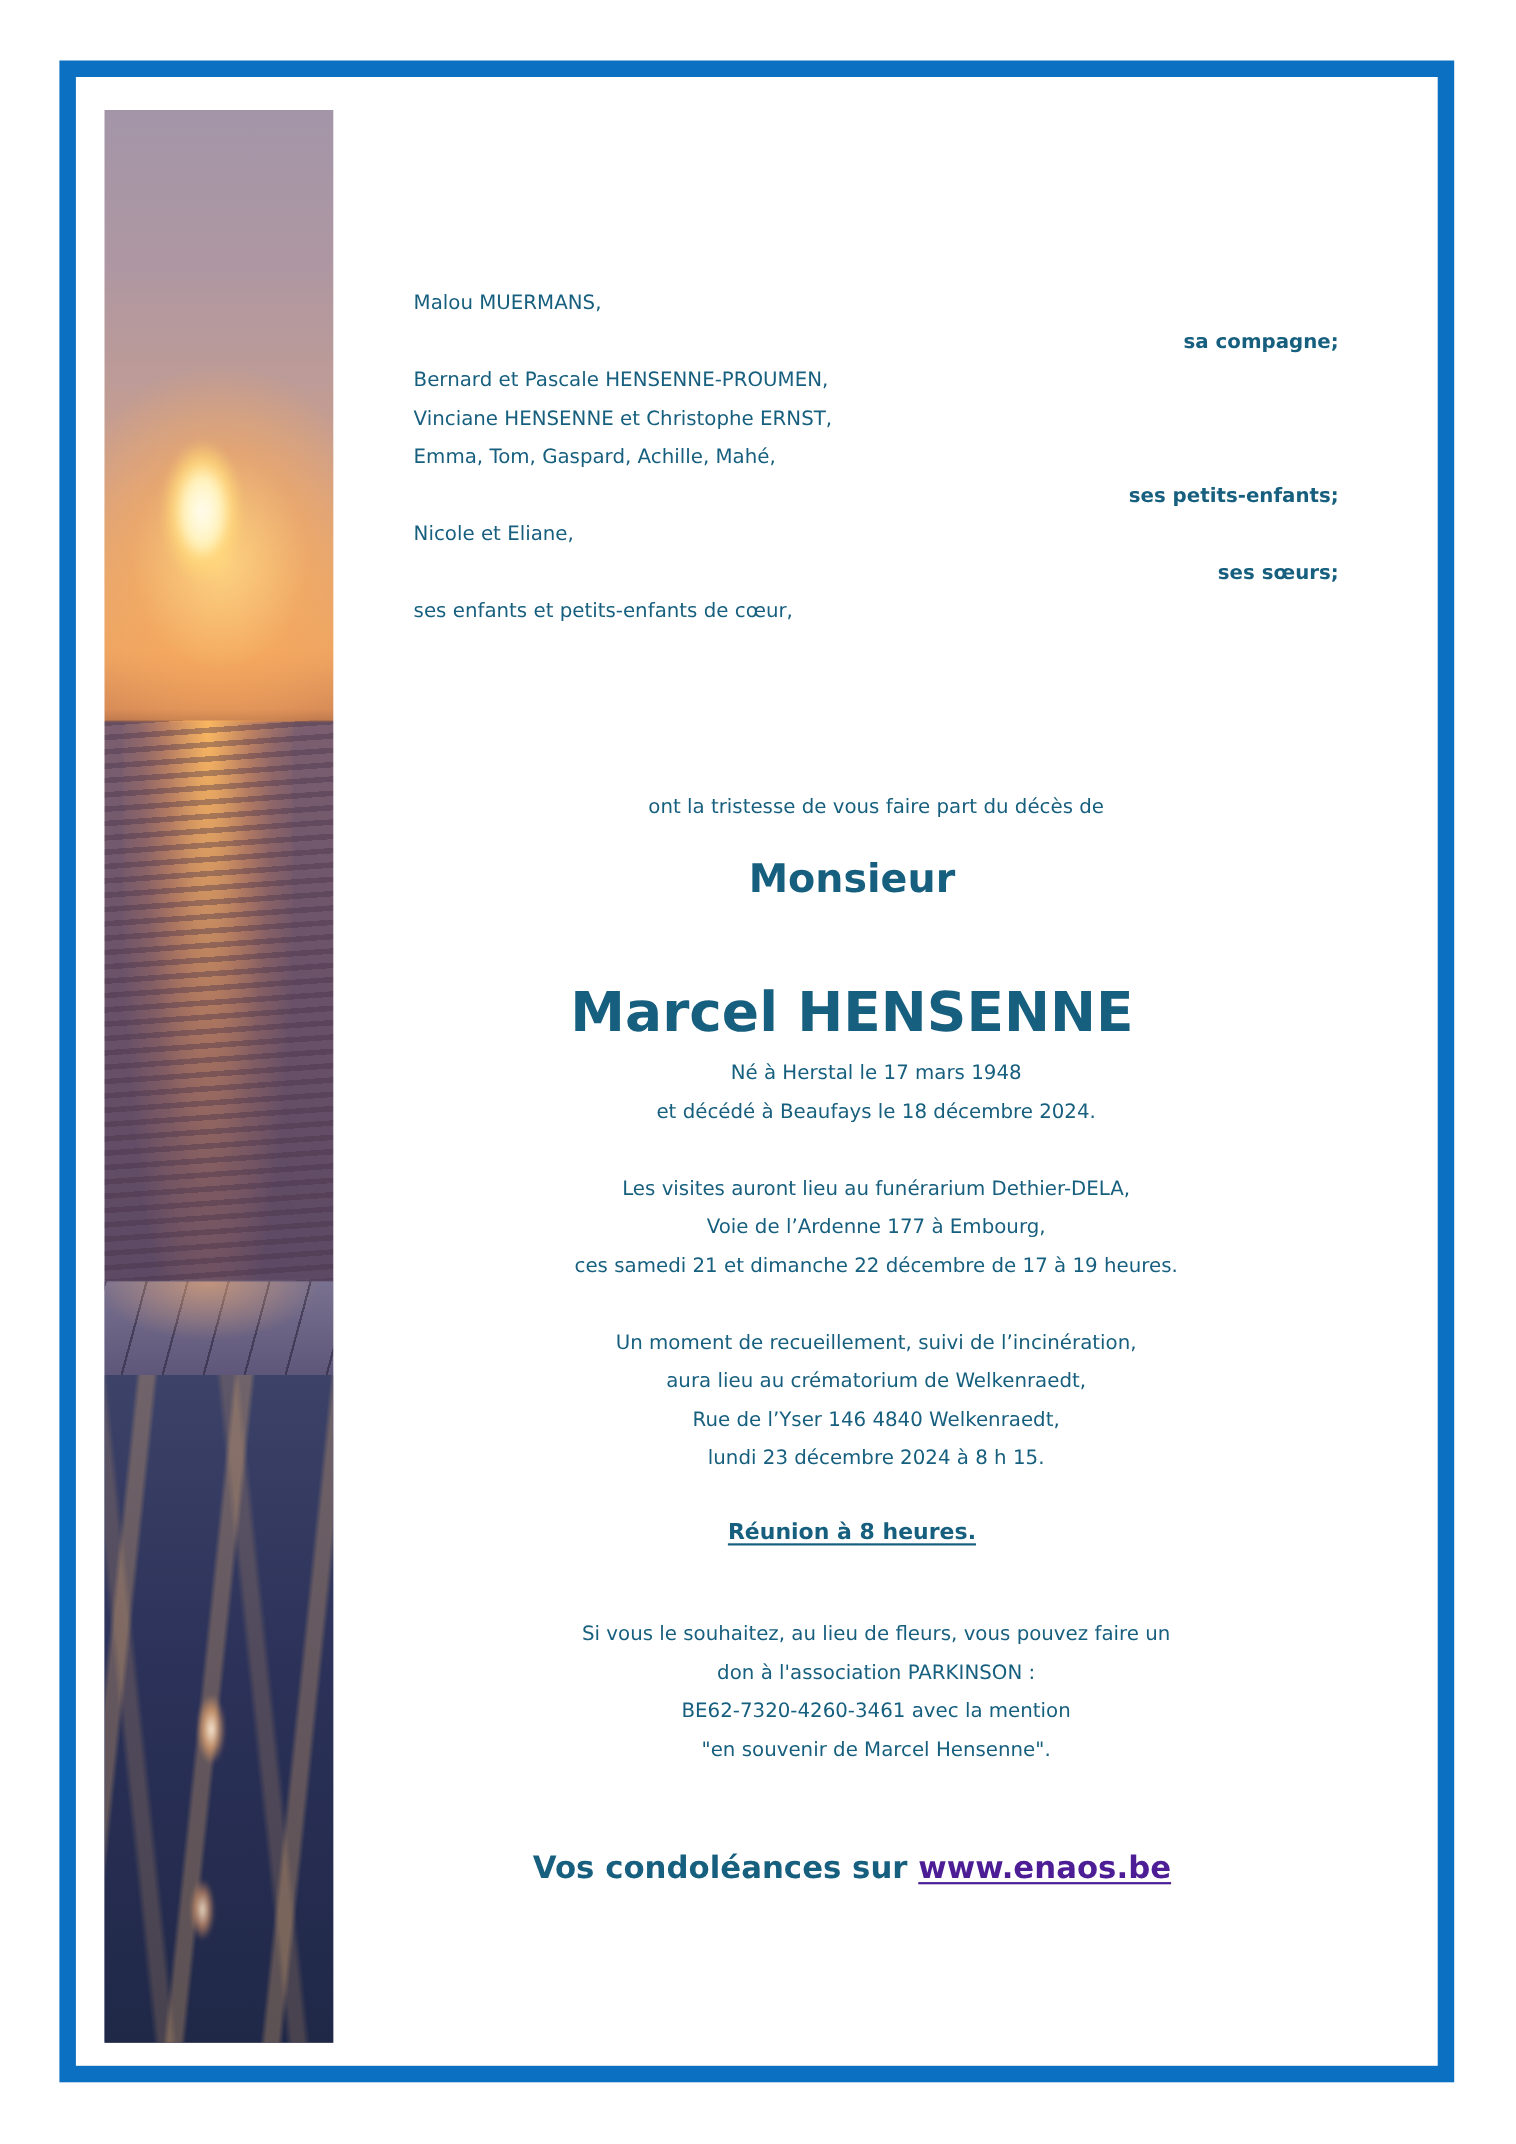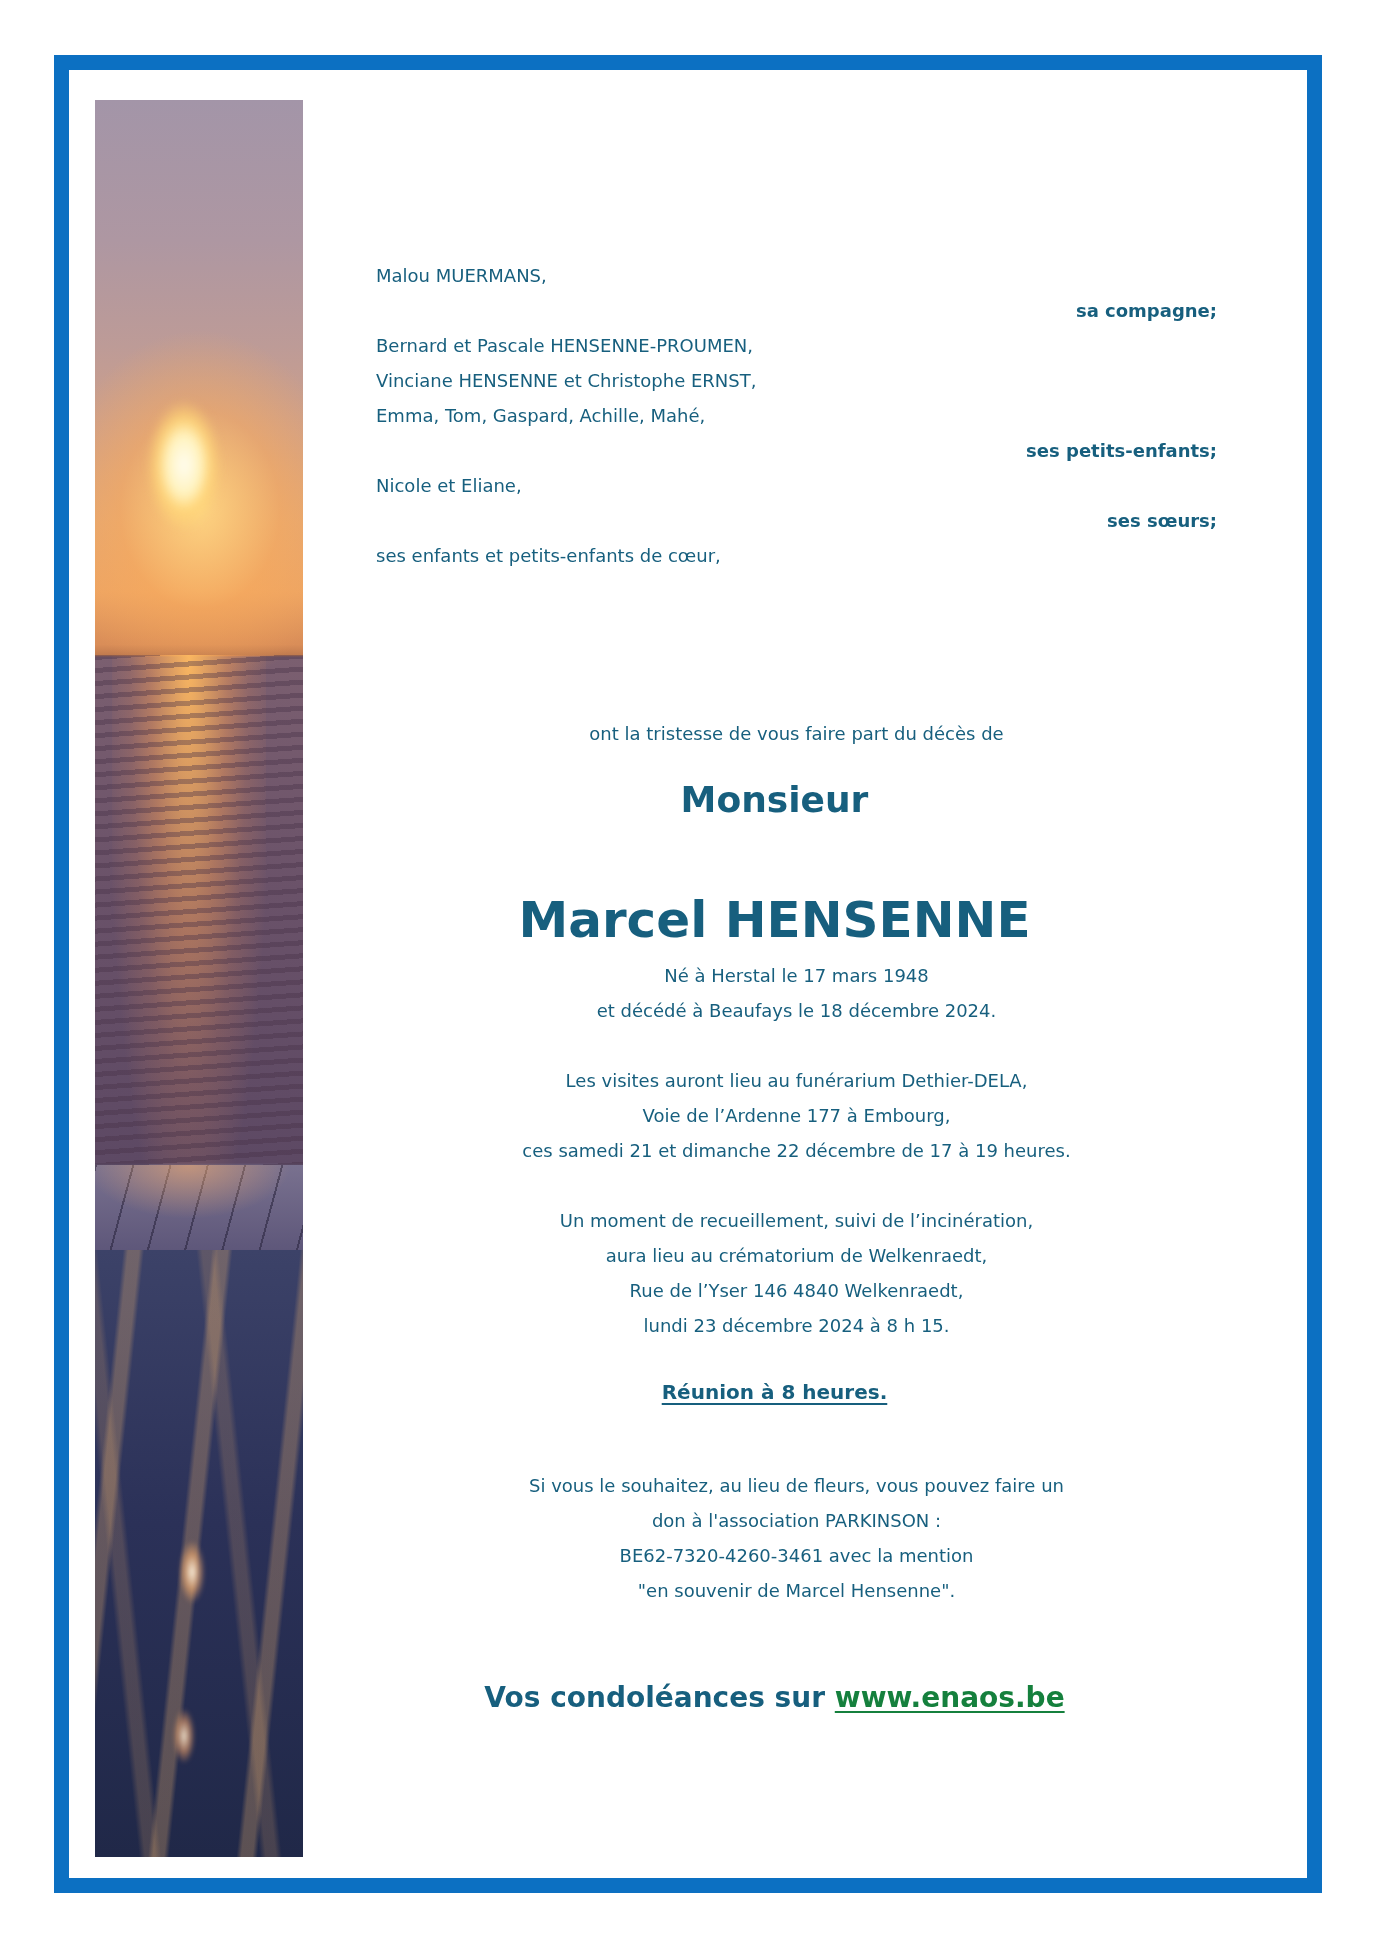--- a/index.html
+++ b/index.html
@@ -77,21 +77,21 @@
   .civility{top:776px;font-size:36px;font-weight:bold;text-align:center;line-height:48px;}
   .deceased{top:888px;font-size:50px;font-weight:bold;text-align:center;line-height:64px;white-space:nowrap;}
   .birth{top:958px;}
   .visits{top:1063px;}
   .ceremony{top:1203px;}
   .bold-line{font-weight:normal;}
   .reunion{top:1373px;font-size:20px;font-weight:bold;text-align:center;line-height:38px;}
   .reunion span{text-decoration:underline;text-decoration-thickness:2px;text-underline-offset:4px;}
   .donation{top:1468px;}
   .condolences{top:1678px;font-size:28px;font-weight:bold;text-align:center;line-height:40px;white-space:nowrap;}
-  .condolences a{color:#15803d;text-decoration:underline;text-decoration-thickness:2px;text-underline-offset:4px;font-weight:bold;cursor:pointer;}
+  .condolences a{color:#4c1d95;text-decoration:underline;text-decoration-thickness:2px;text-underline-offset:4px;font-weight:bold;cursor:pointer;}
 </style>
 </head>
 <body>
 
 <div class="frame"></div>
 
 <div class="photo">
   <div class="sun-glow"></div>
   <div class="sun-core"></div>
   <div class="sea">

